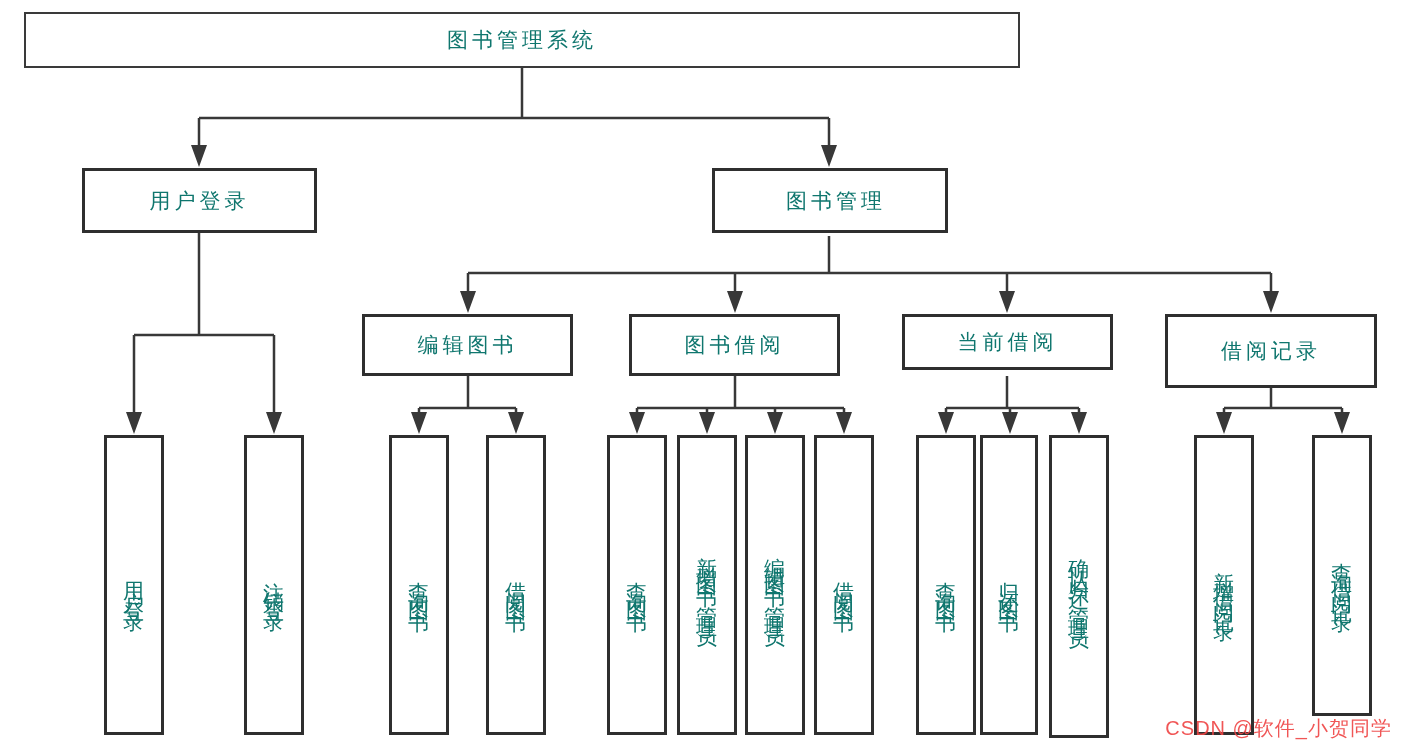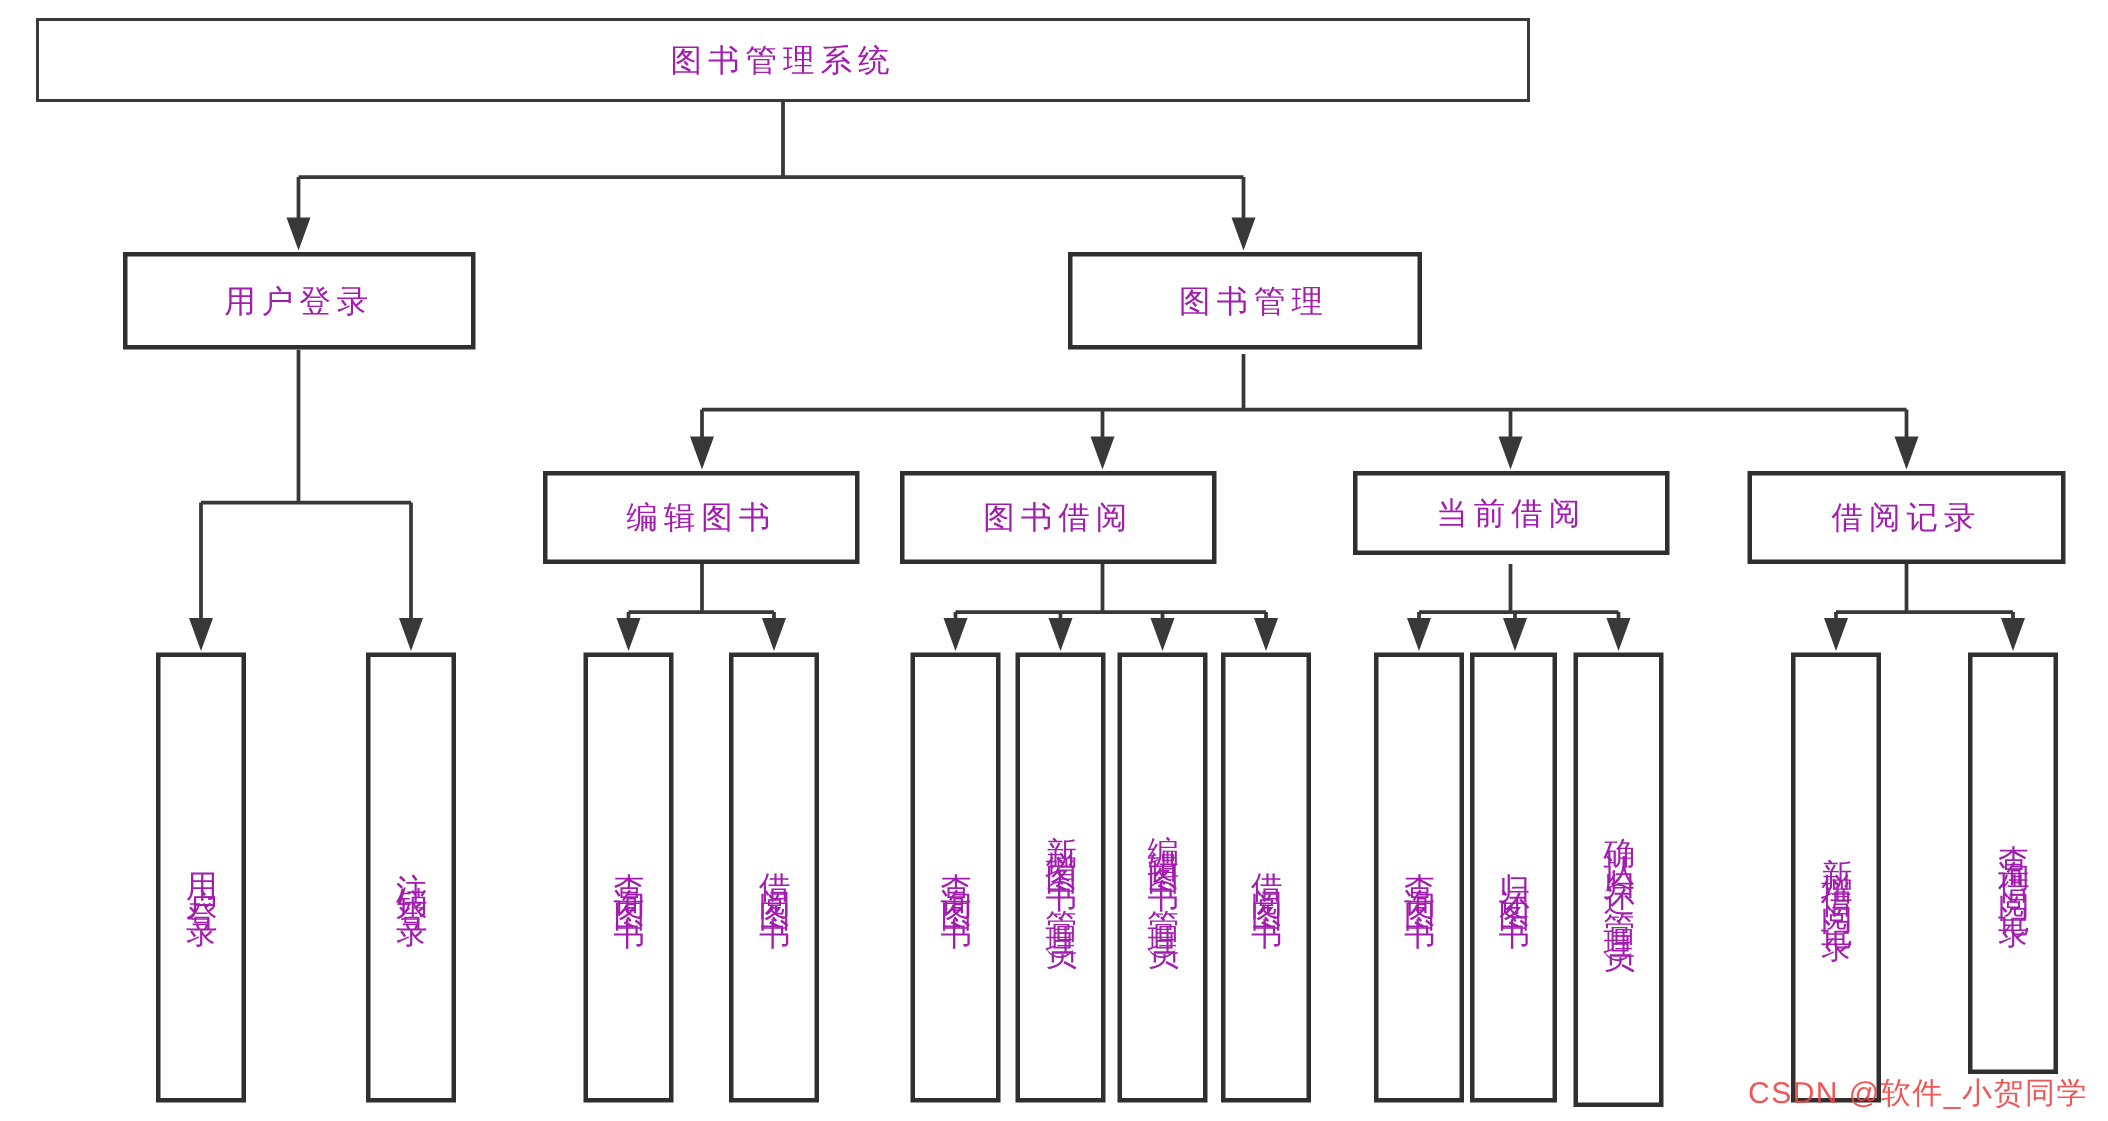--- a/index.html
+++ b/index.html
@@ -22,21 +22,21 @@
     z-index: 1;
   }
   .box {
     position: absolute;
     box-sizing: border-box;
     background: #ffffff;
     border: 3px solid #2f2f2f;
     display: flex;
     align-items: center;
     justify-content: center;
-    color: #a21caf;
+    color: #0f766e;
     z-index: 2;
   }
   .box.root {
     border-width: 2px;
     border-color: #3a3a3a;
   }
   .h-label {
     font-size: 21px;
     letter-spacing: 4px;
     white-space: nowrap;
@@ -100,27 +100,27 @@
   <div class="box" style="left:82px; top:168px; width:235px; height:65px;">
     <span class="h-label">用户登录</span>
   </div>
   <div class="box" style="left:712px; top:168px; width:236px; height:65px;padding-left:12px;">
     <span class="h-label">图书管理</span>
   </div>
 
   <div class="box" style="left:362px; top:314px; width:211px; height:62px;">
     <span class="h-label">编辑图书</span>
   </div>
-  <div class="box" style="left:600px; top:314px; width:211px; height:62px;">
+  <div class="box" style="left:629px; top:314px; width:211px; height:62px;">
     <span class="h-label">图书借阅</span>
   </div>
   <div class="box" style="left:902px; top:314px; width:211px; height:56px;">
     <span class="h-label">当前借阅</span>
   </div>
-  <div class="box" style="left:1165px; top:314px; width:212px; height:62px;">
+  <div class="box" style="left:1165px; top:314px; width:212px; height:74px;">
     <span class="h-label">借阅记录</span>
   </div>
 
   <div class="box v-box" style="left:104px; top:435px; width:60px; height:300px;">
     <span class="v-label">用户登录</span>
   </div>
   <div class="box v-box" style="left:244px; top:435px; width:60px; height:300px;">
     <span class="v-label">注销登录</span>
   </div>
 

